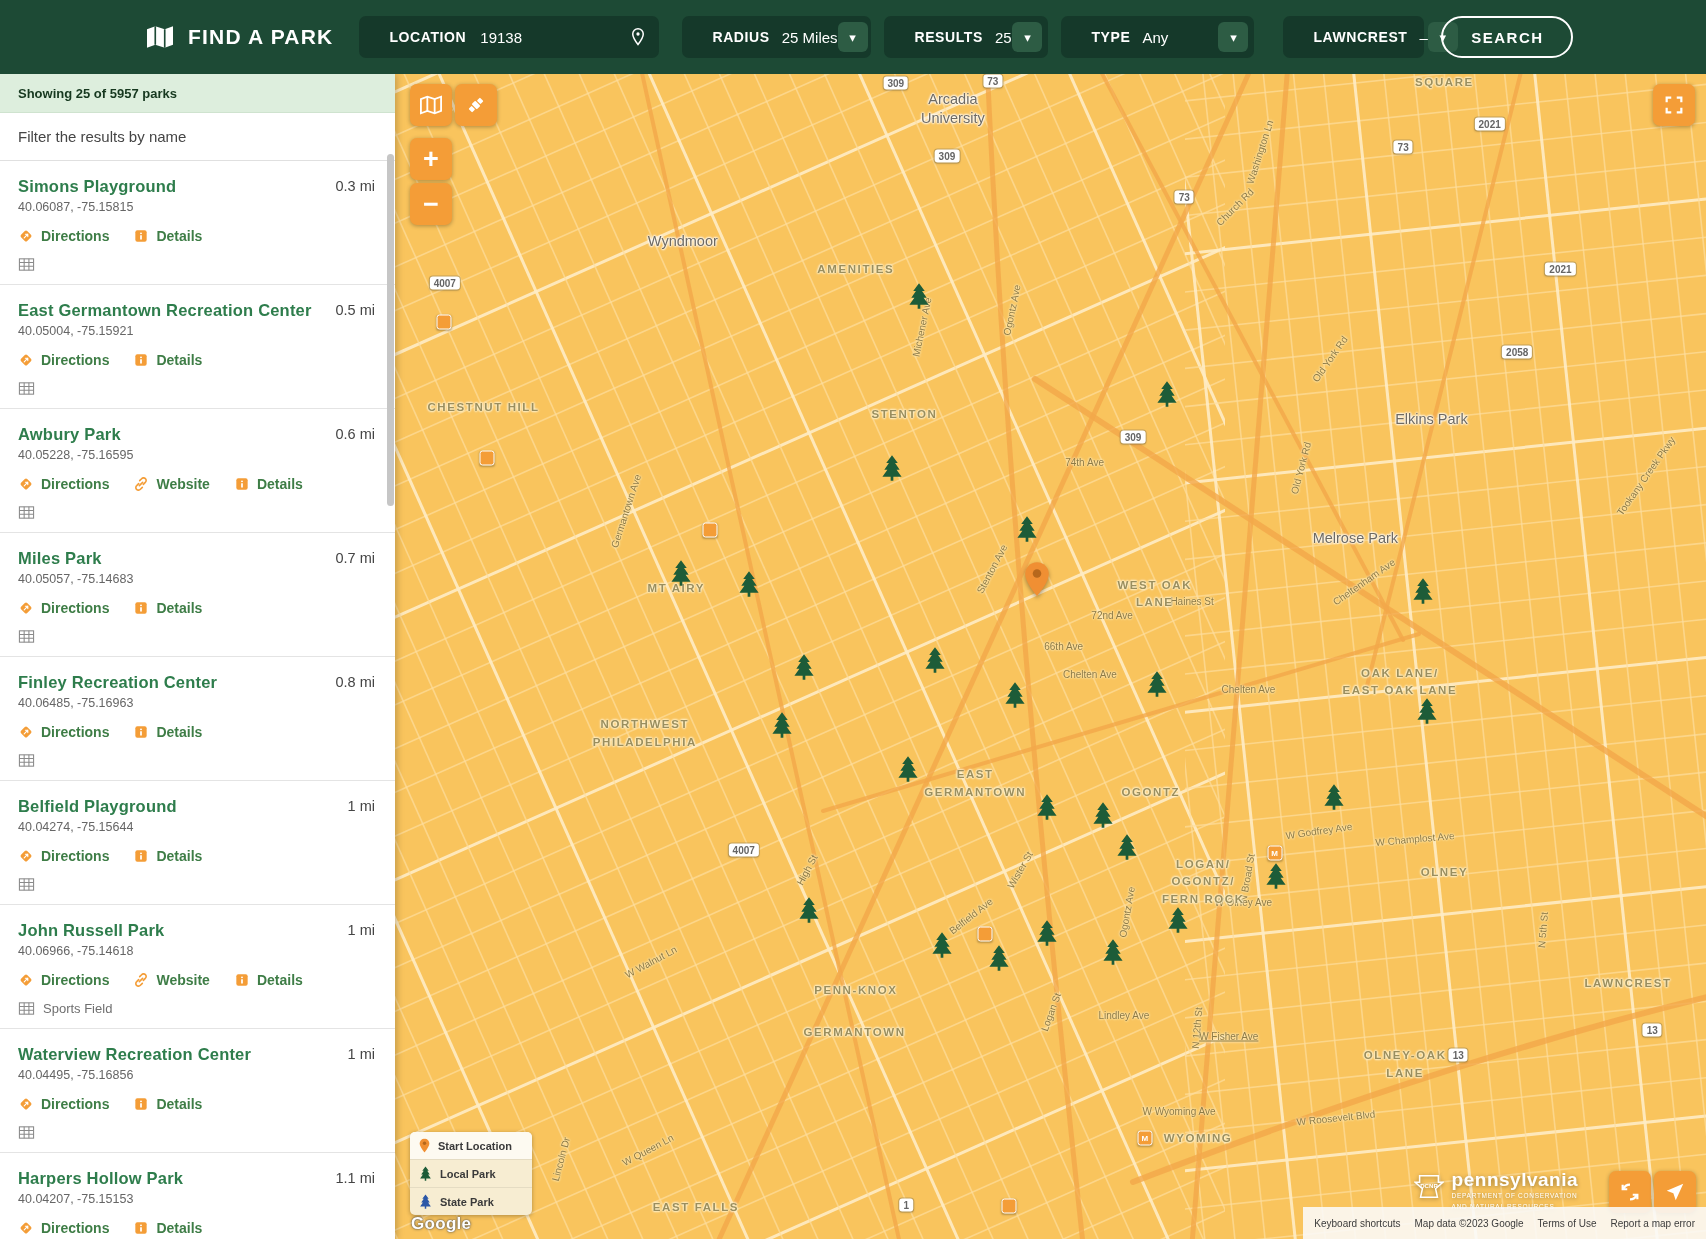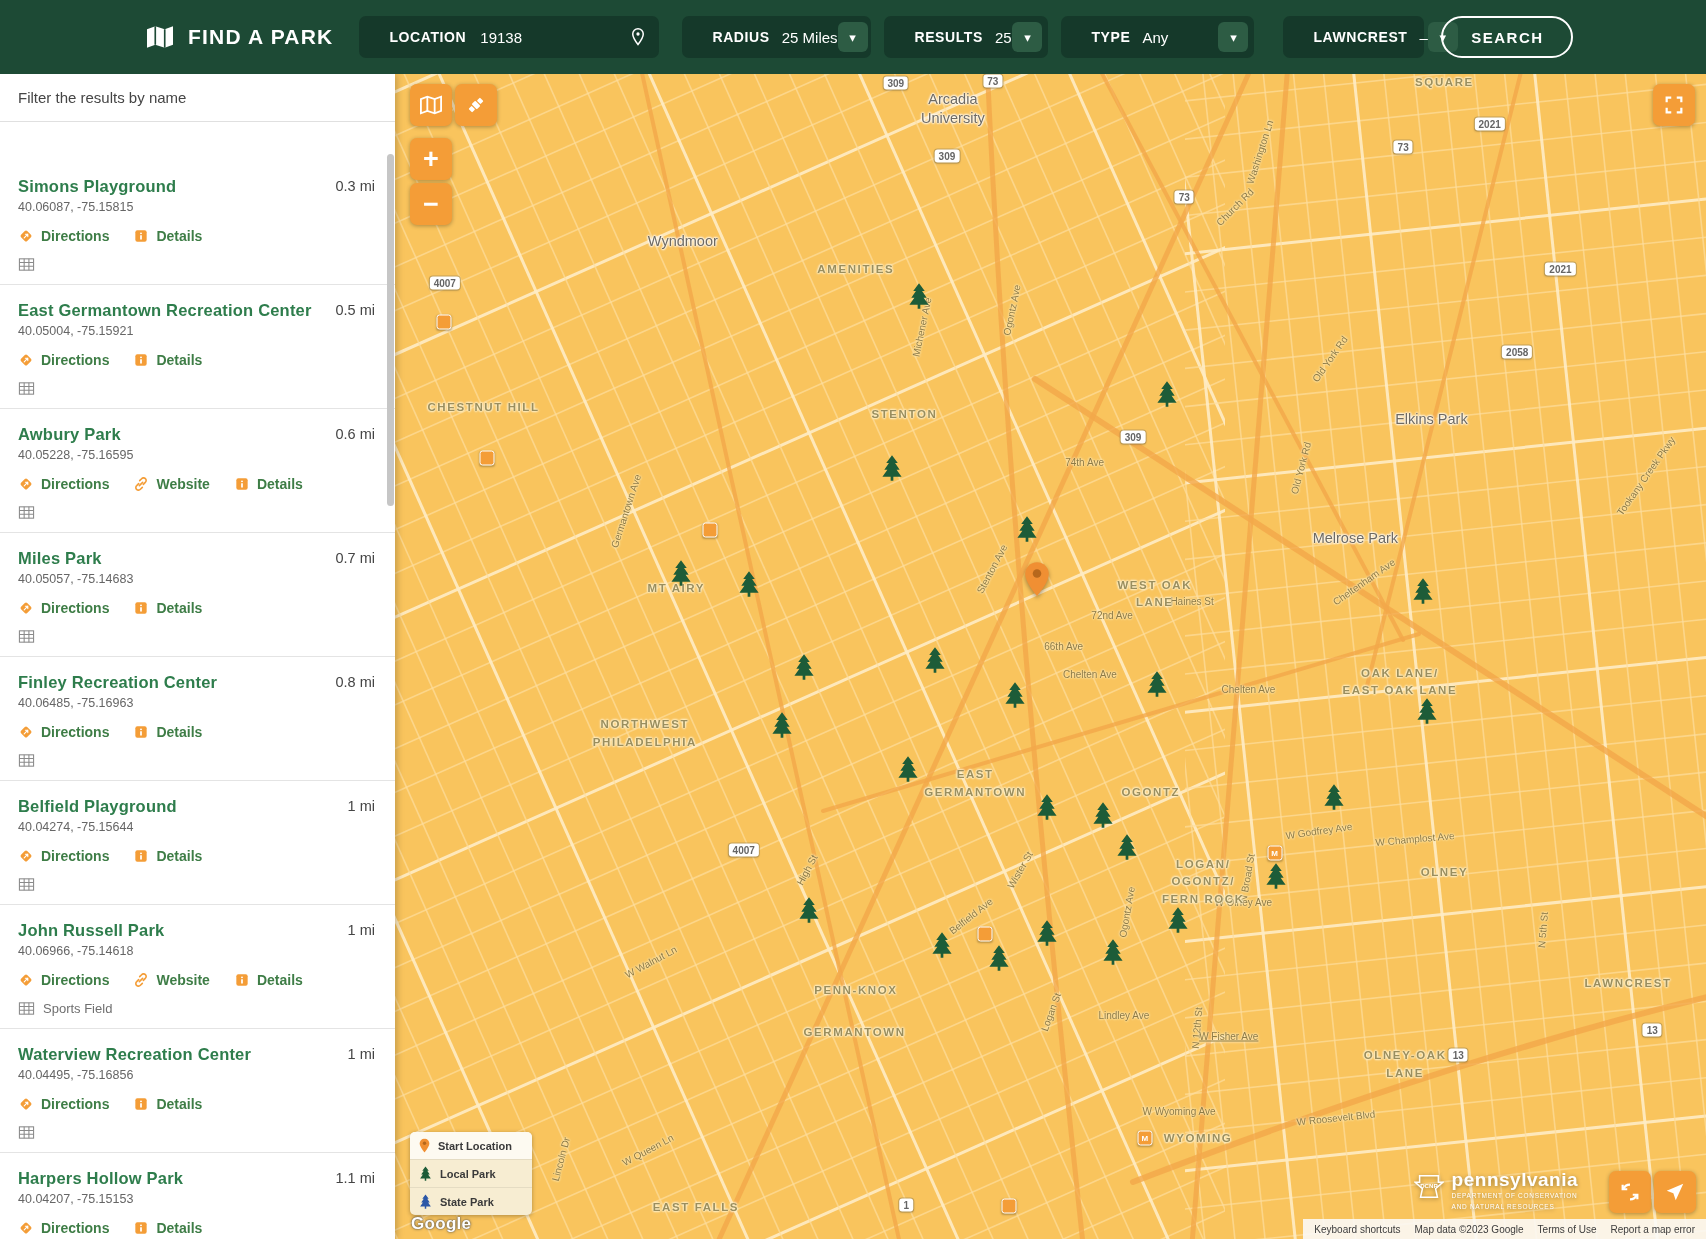--- a/index.html
+++ b/index.html
@@ -99,21 +99,21 @@
 
   .google-logo{position:absolute;left:16px;bottom:5px;color:#fff;font-size:17px;font-weight:bold;
                letter-spacing:.3px;z-index:20;cursor:pointer;
                text-shadow:0 0 3px rgba(70,70,70,.95),0 0 1px rgba(70,70,70,.95);}
   .branding{position:absolute;right:128px;bottom:28px;display:flex;gap:8px;color:#fff;
             z-index:20;filter:drop-shadow(0 1px 2px rgba(0,0,0,.4));}
   .keystone svg{width:30px;height:30px;display:block;}
   .brand-col{display:flex;flex-direction:column;}
   .brand-pa{font-size:19px;font-weight:bold;letter-spacing:.5px;line-height:1;}
   .brand-agency{font-size:6.5px;letter-spacing:.7px;line-height:1.4;margin-top:2px;}
-  .attribution{position:absolute;right:0;bottom:0;height:20px;display:flex;align-items:center;
+  .attribution{position:absolute;right:0;bottom:0;height:32px;display:flex;align-items:center;
                background:rgba(250,250,250,.88);font-size:10px;color:#3c3c3c;padding:0 4px;z-index:25;}
   .attr-item{padding:0 7px;white-space:nowrap;}
 </style>
 </head>
 <body>
 
 <svg width="0" height="0" style="position:absolute" aria-hidden="true">
   <defs>
     <symbol id="sym-tree" viewBox="0 0 24 28">
       <path d="M12 1 L18 9 H15.2 L20 16 H16.8 L22 23.5 H13.4 V27.5 H10.6 V23.5 H2 L7.2 16 H4 L8.8 9 H6 Z"></path>
@@ -170,20 +170,21 @@
     <div class="field dd dd-amenities">
       <span class="f-label">LAWNCREST</span>
       <span class="f-value">–</span>
       <span class="dd-btn">▾</span>
     </div>
 
     <button class="search-btn">SEARCH</button>
   </header>
 
   <aside class="sidebar">
+    <div class="results-summary">Showing 25 of 5957 parks</div>
     <input class="filter-input" placeholder="Filter the results by name" style="">
     <div class="park-list" id="park-list">
         <div class="park-item">
     <div class="park-top">
       <h3 class="park-name">Simons Playground</h3>
       <span class="park-distance">0.3 mi</span>
     </div>
     <div class="park-coords">40.06087, -75.15815</div>
     <div class="park-links">
             <a class="park-link">

